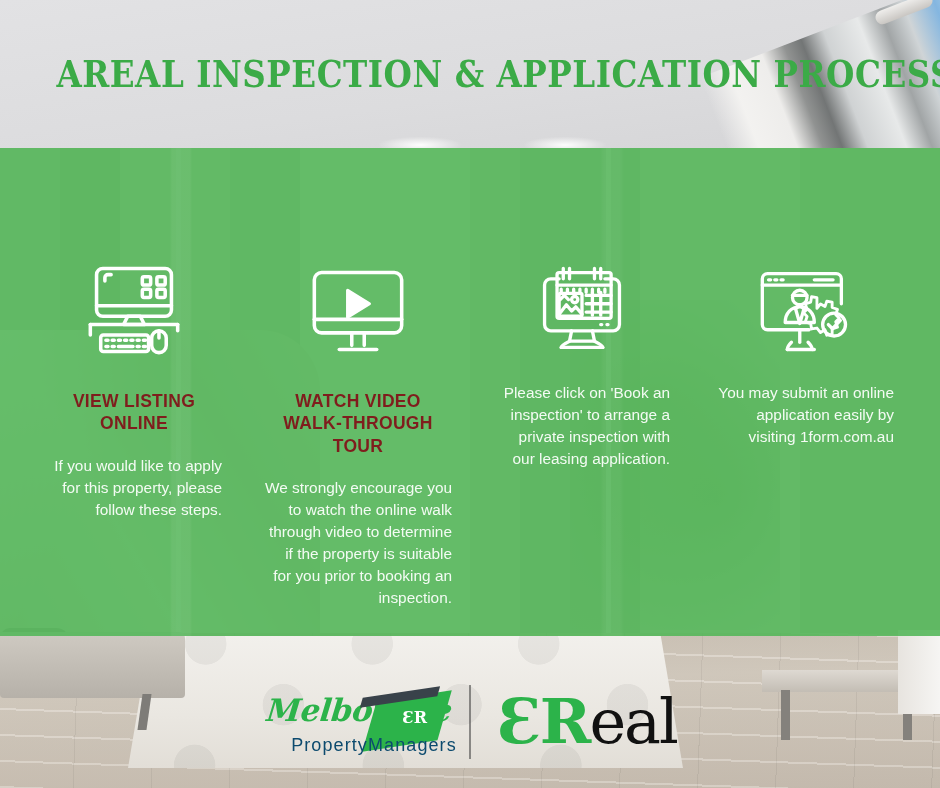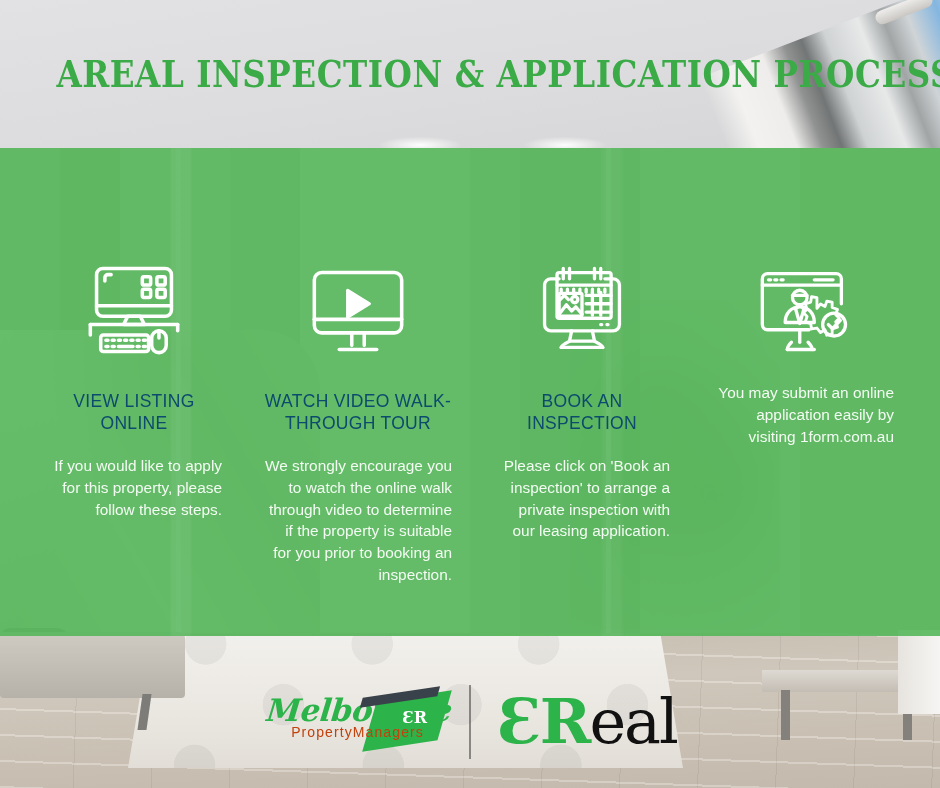--- a/index.html
+++ b/index.html
@@ -189,23 +189,23 @@
   .col-icon {
     width: 104px; height: 104px;
     display: flex; align-items: center; justify-content: center;
   }
   .col-icon svg { width: 100%; height: 100%; display: block; }
 
   .col-heading {
     margin-top: 28px;
     width: 182px;
     text-align: center;
-    color: #0c4a6e;
+    color: #7f1d1d;
     font-size: 17.5px;
-    font-weight: 400;
+    font-weight: 700;
     line-height: 1.28;
     letter-spacing: .3px;
   }
   .col-body {
     margin-top: 20px;
     width: 176px;
     text-align: right;
     color: #f3fbf3;
     font-size: 15.4px;
     line-height: 1.42;
@@ -222,23 +222,23 @@
   .logo-mpm { position: relative; width: 180px; height: 76px; }
   .logo-mpm-word {
     position: absolute; left: 4px; top: 8px;
     font-family: "DejaVu Serif", serif;
     font-style: italic; font-weight: 700;
     font-size: 31px; color: #2cb34a;
     transform: skewX(-6deg);
     letter-spacing: -.5px;
   }
   .logo-mpm-sub {
-    position: absolute; left: 28px; bottom: 20px;
-    font-size: 14px; letter-spacing: 1.1px;
-    color: #c2410c; font-weight: 500;
+    position: absolute; left: 28px; bottom: 4px;
+    font-size: 18px; letter-spacing: 1.1px;
+    color: #0c4a6e; font-weight: 500;
   }
   .logo-roof {
     position: absolute; right: 0; top: 12px; width: 72px; height: 50px;
     background: #2cb34a;
     transform: skewX(-16deg) skewY(-9deg);
   }
   .logo-roof-edge {
     position: absolute; right: 6px; top: 8px; width: 74px; height: 10px;
     background: #39424a;
     transform: skewX(-16deg) skewY(-9deg);
@@ -342,21 +342,20 @@
           <rect x="28" y="34" width="22" height="22" rx="1.5"></rect>
           <circle cx="43" cy="40" r="3"></circle>
           <path d="M29 40l4-4 4 4"></path>
           <path d="M28 54l7-9 5 6 4-4 6 7"></path>
           <path d="M68 64h1M74 64h1"></path>
           <path d="M40 70l-2 10h24l-2-10"></path>
           <path d="M30 86h40"></path>
           <path d="M38 80c-4 2-8 4-8 6M62 80c4 2 8 4 8 6"></path>
         </svg>
       </div>
-      <div class="col-heading">BOOK AN INSPECTION</div>
       <div class="col-body">Please click on 'Book an inspection' to arrange a private inspection with our leasing application.</div>
     </div>
 
     <div class="col">
       <div class="col-icon">
         <svg viewBox="0 0 100 100" fill="none" stroke="#ffffff" stroke-width="3.2" stroke-linecap="round" stroke-linejoin="round">
           <path d="M84 44V20a5 5 0 0 0-5-5H13a5 5 0 0 0-5 5v44a5 5 0 0 0 5 5h40"></path>
           <path d="M8 26h76"></path>
           <path d="M14 21h2M20 21h2M26 21h2"></path>
           <path d="M58 21h18"></path>

